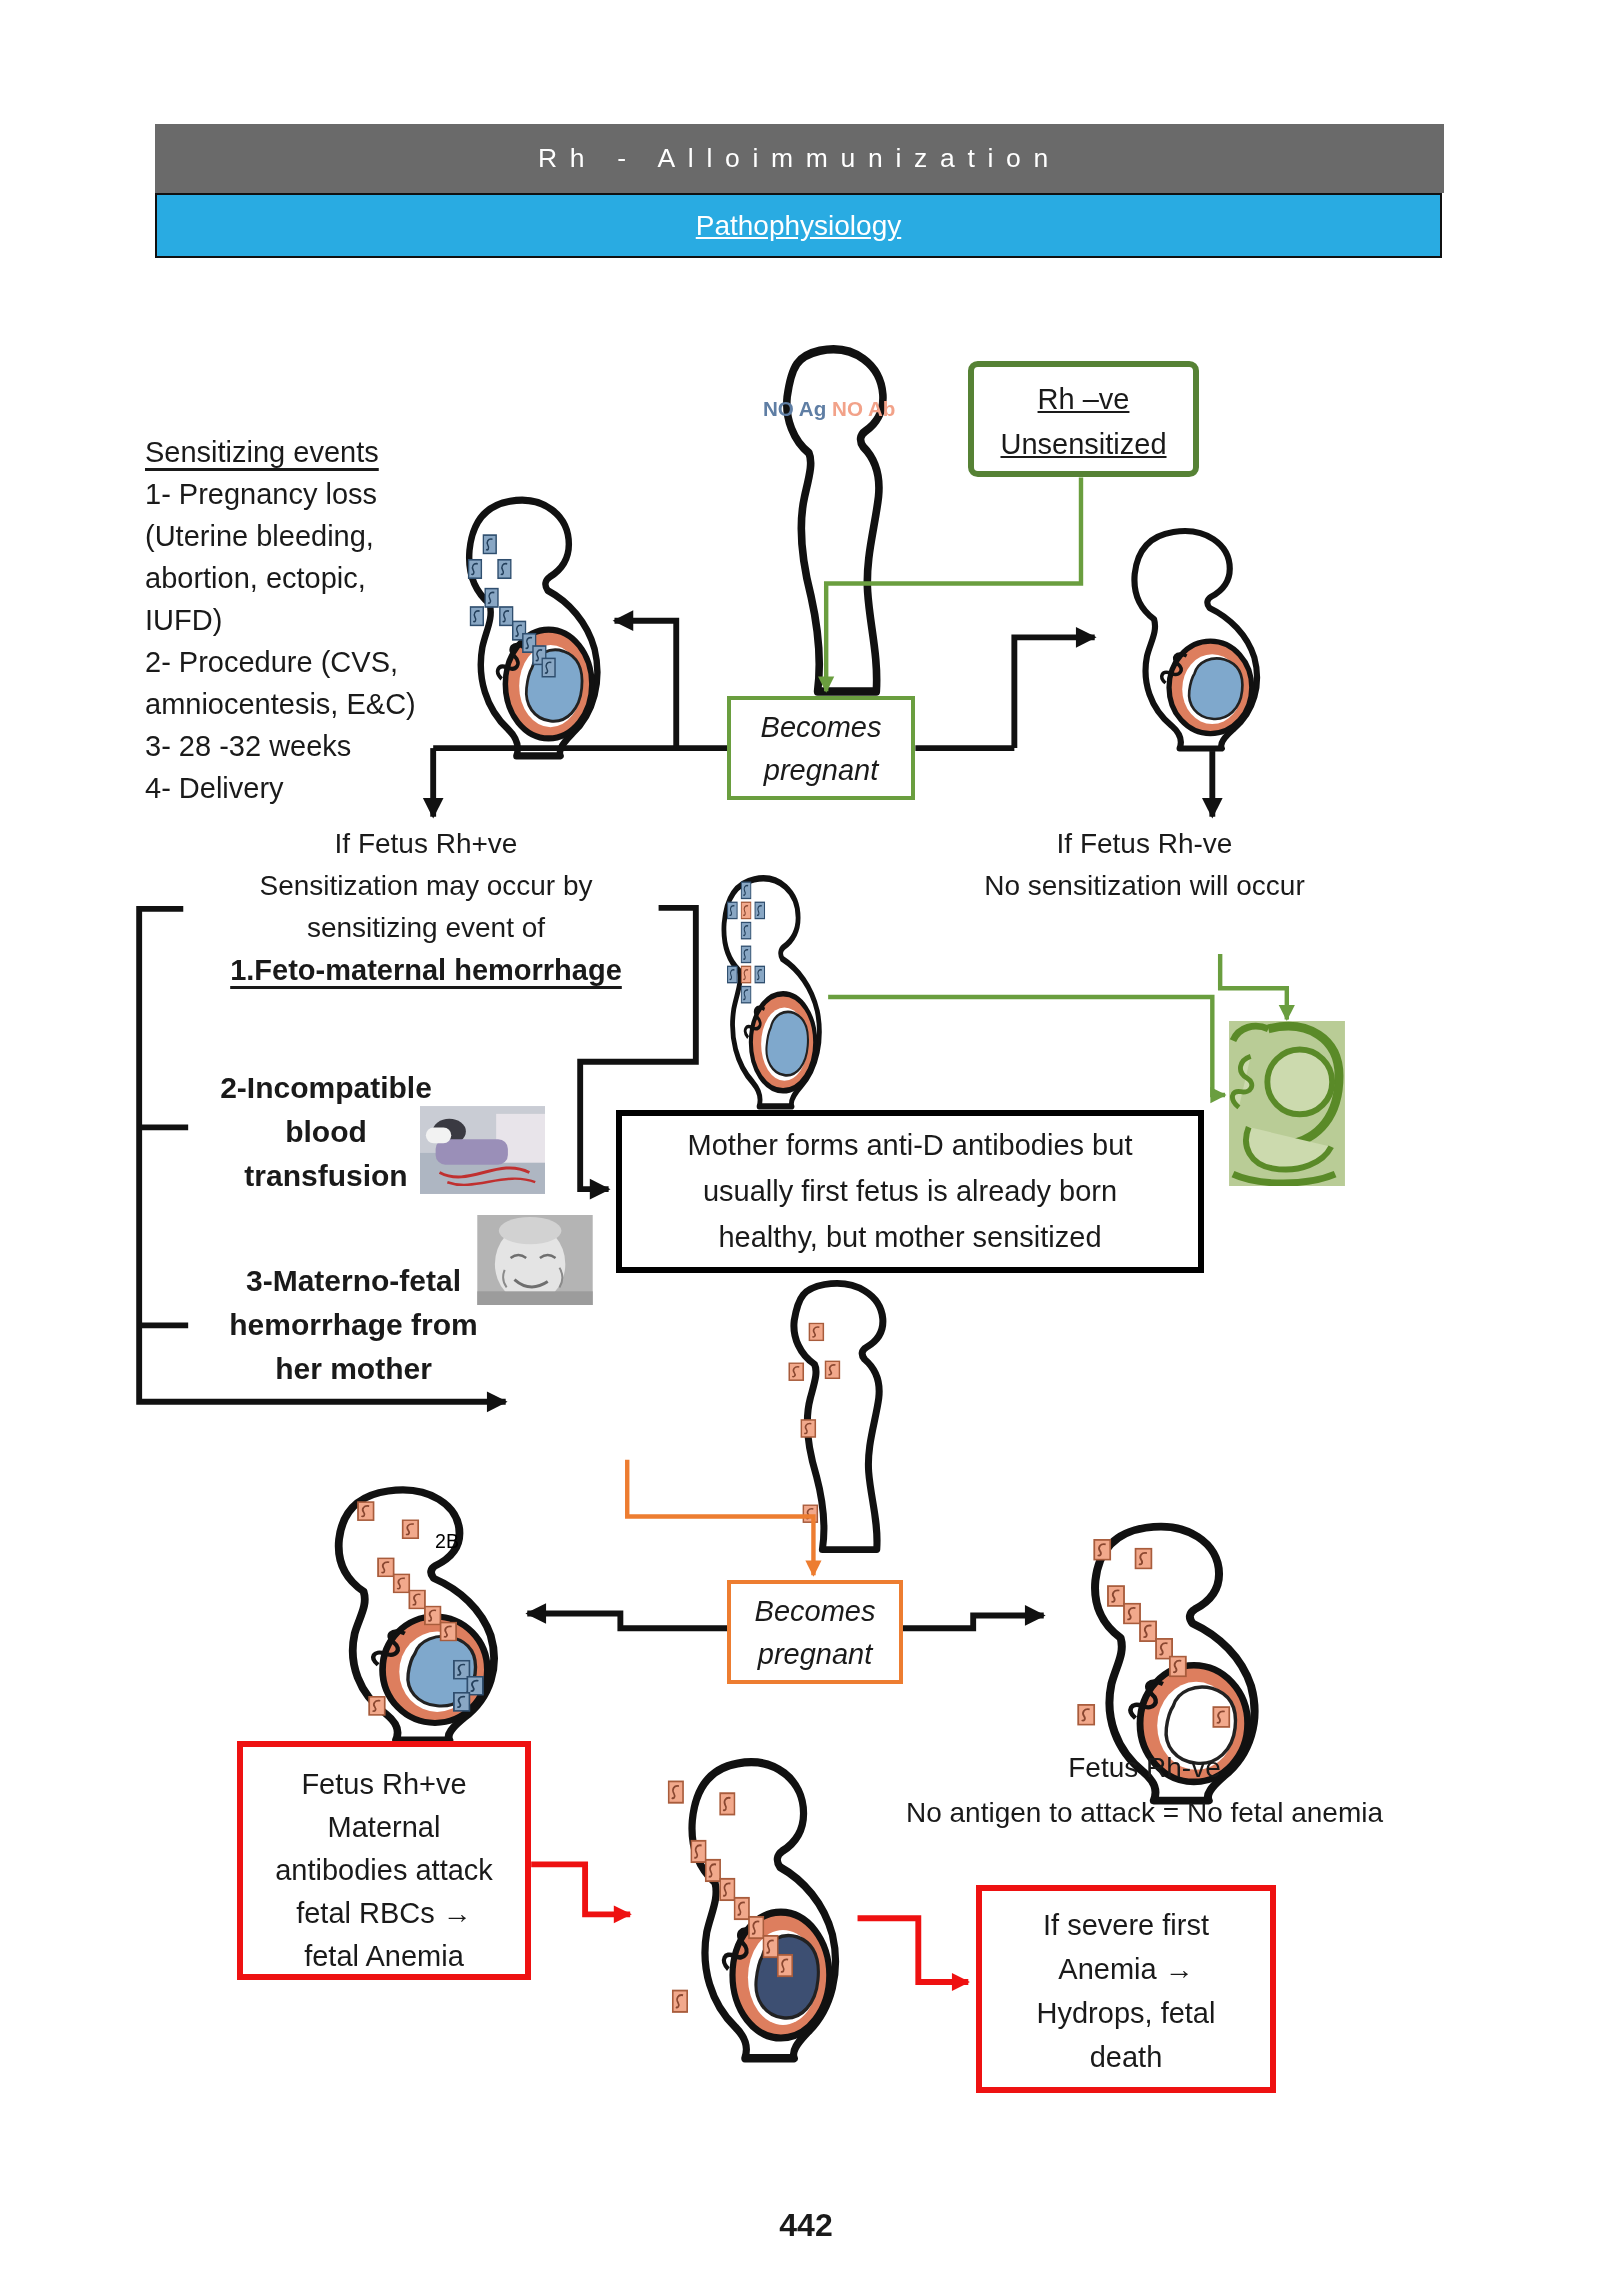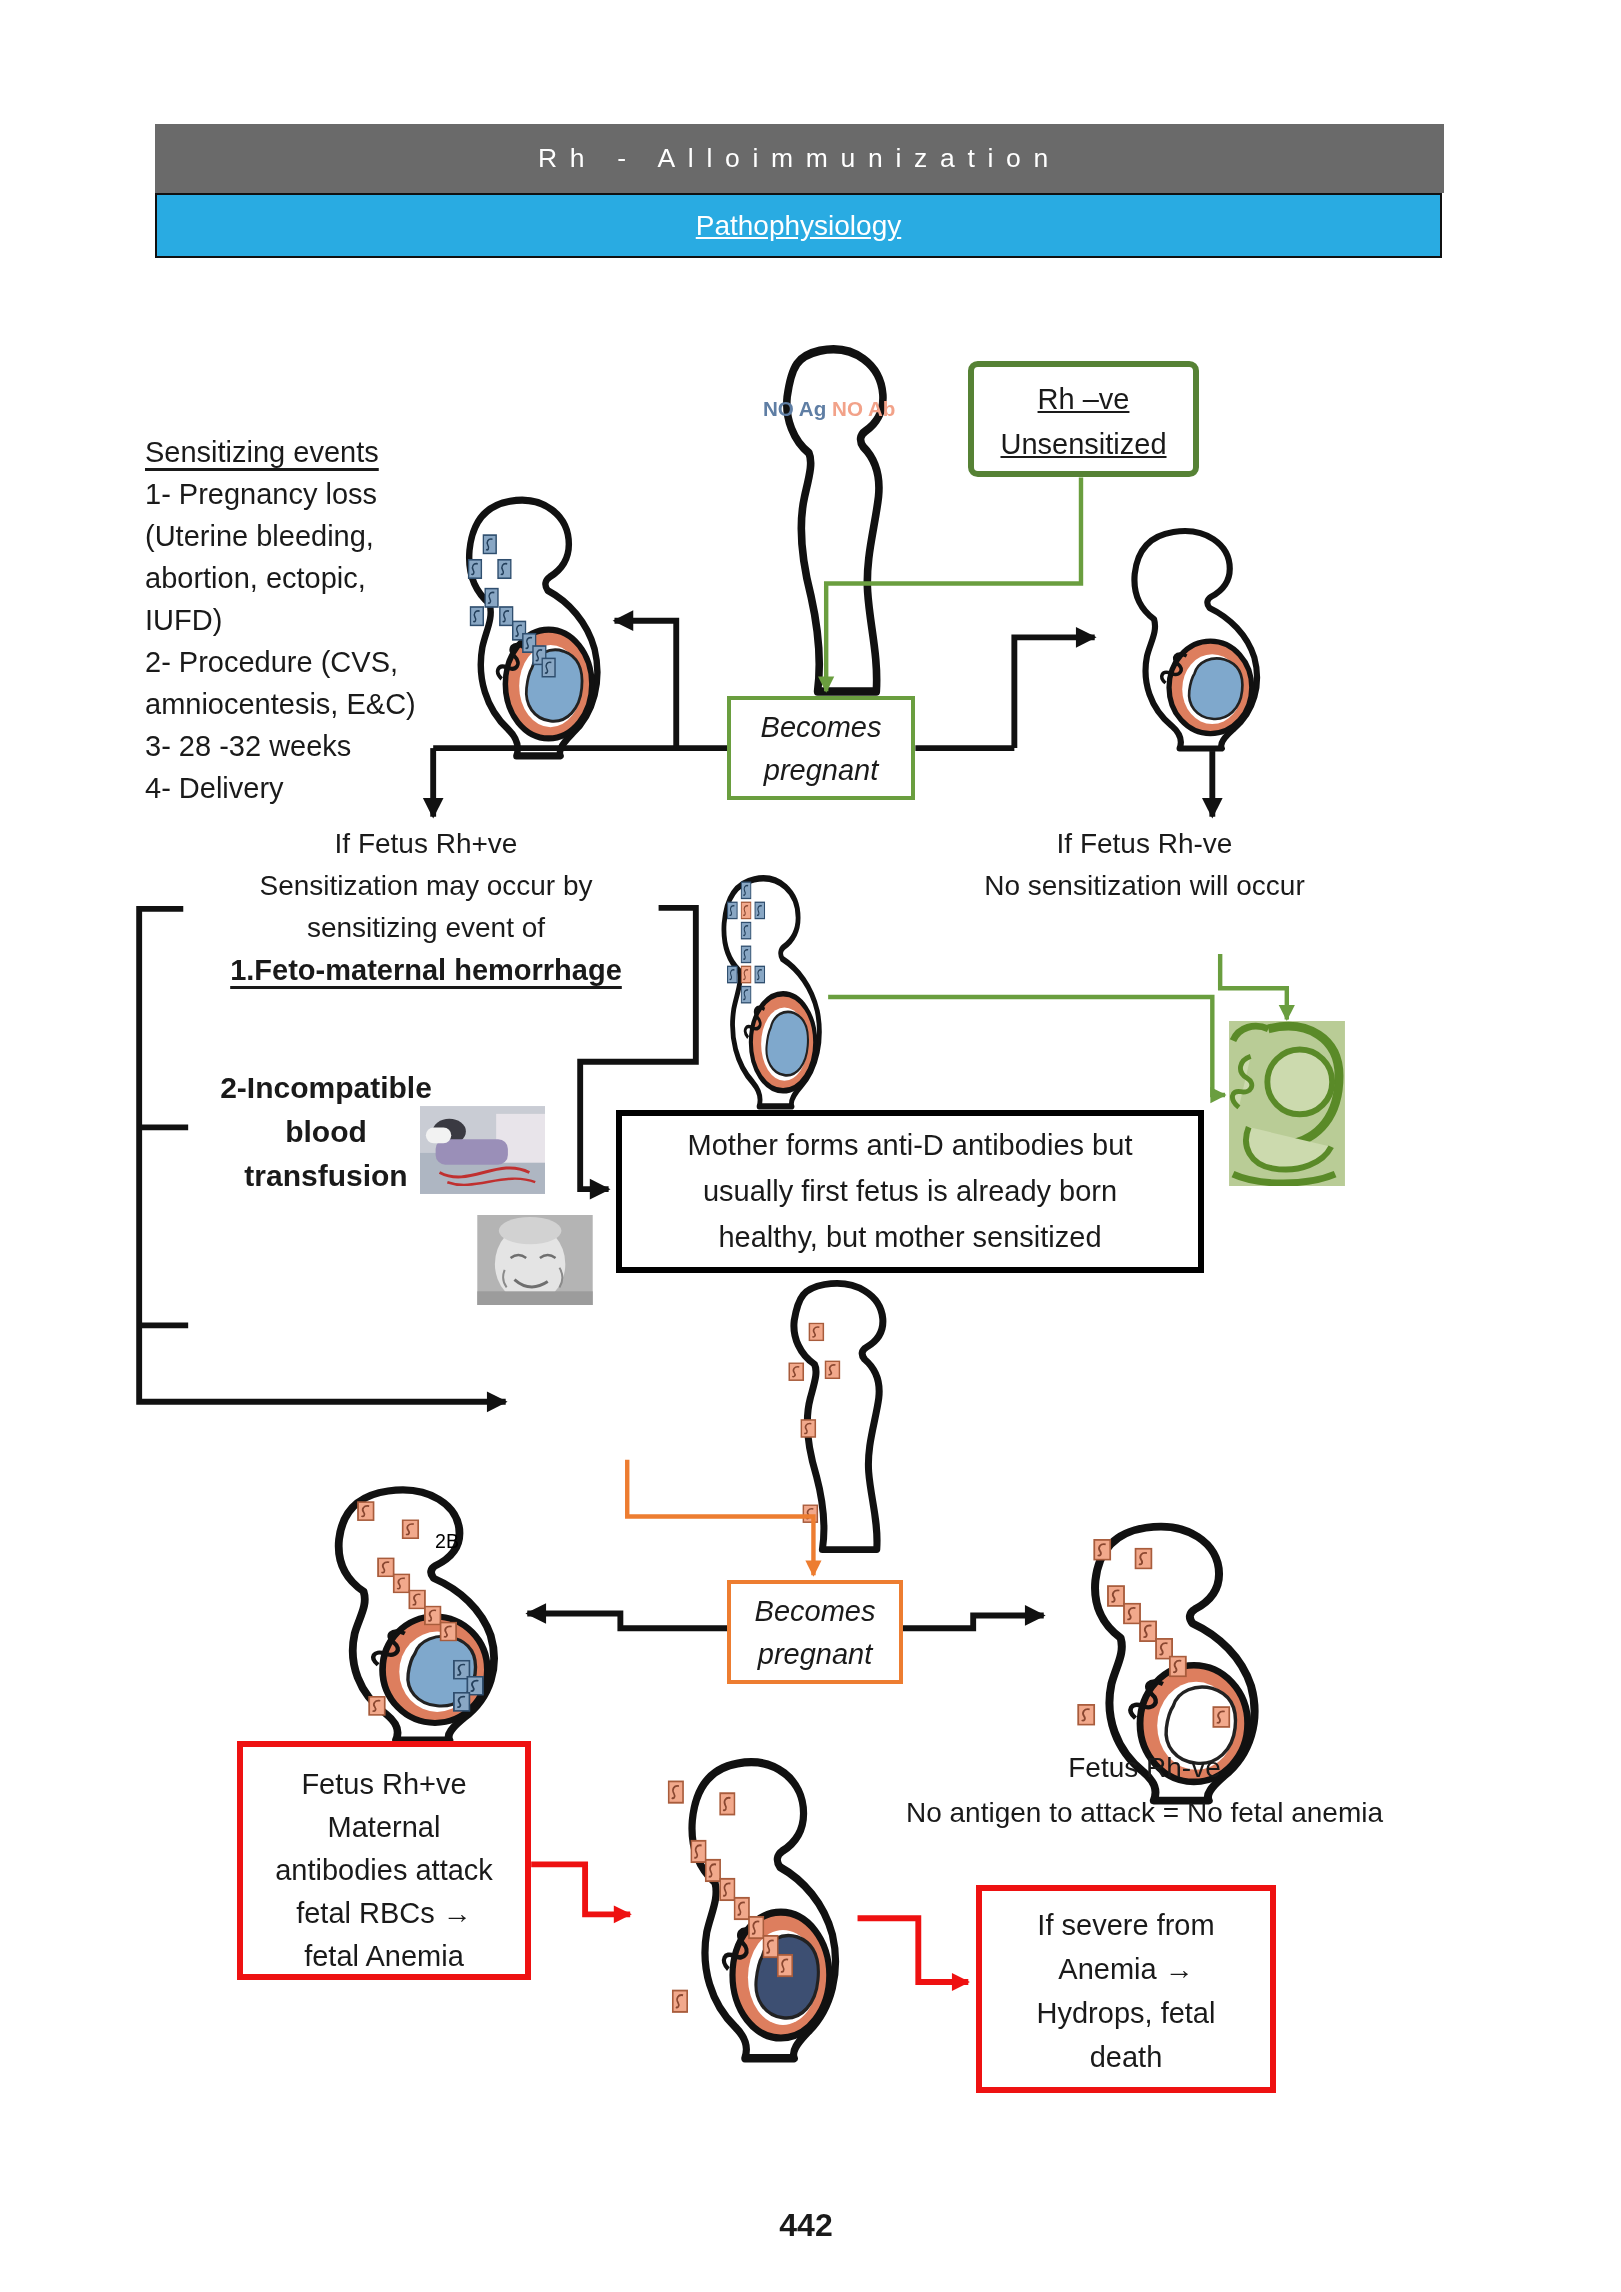--- a/index.html
+++ b/index.html
@@ -303,21 +303,21 @@
 
   <div class="box box-attack">
     <div>Fetus Rh+ve</div>
     <div>Maternal</div>
     <div>antibodies attack</div>
     <div>fetal RBCs →</div>
     <div>fetal Anemia</div>
   </div>
 
   <div class="box box-severe">
-    <div>If severe from</div>
+    <div>If severe first</div>
     <div>Anemia →</div>
     <div>Hydrops, fetal</div>
     <div>death</div>
   </div>
 
   <div class="txt" style="left:225px;top:823px;width:402px">
     <div>If Fetus Rh+ve</div>
     <div>Sensitization may occur by</div>
     <div>sensitizing event of</div>
     <div class="bold-u">1.Feto-maternal hemorrhage</div>
@@ -331,16 +331,21 @@
   <div class="txt" style="left:887px;top:1745px;width:515px;line-height:45px">
     <div>Fetus Rh-ve</div>
     <div>No antigen to attack = No fetal anemia</div>
   </div>
 
   <div class="cause" style="left:211px;top:1066px;width:230px">
     <div>2-Incompatible</div>
     <div>blood</div>
     <div>transfusion</div>
   </div>
+  <div class="cause" style="left:221px;top:1259px;width:265px">
+    <div>3-Materno-fetal</div>
+    <div>hemorrhage from</div>
+    <div>her mother</div>
+  </div>
 
   <div class="pageno">442</div>
 </div>
 
 
 </body></html>

